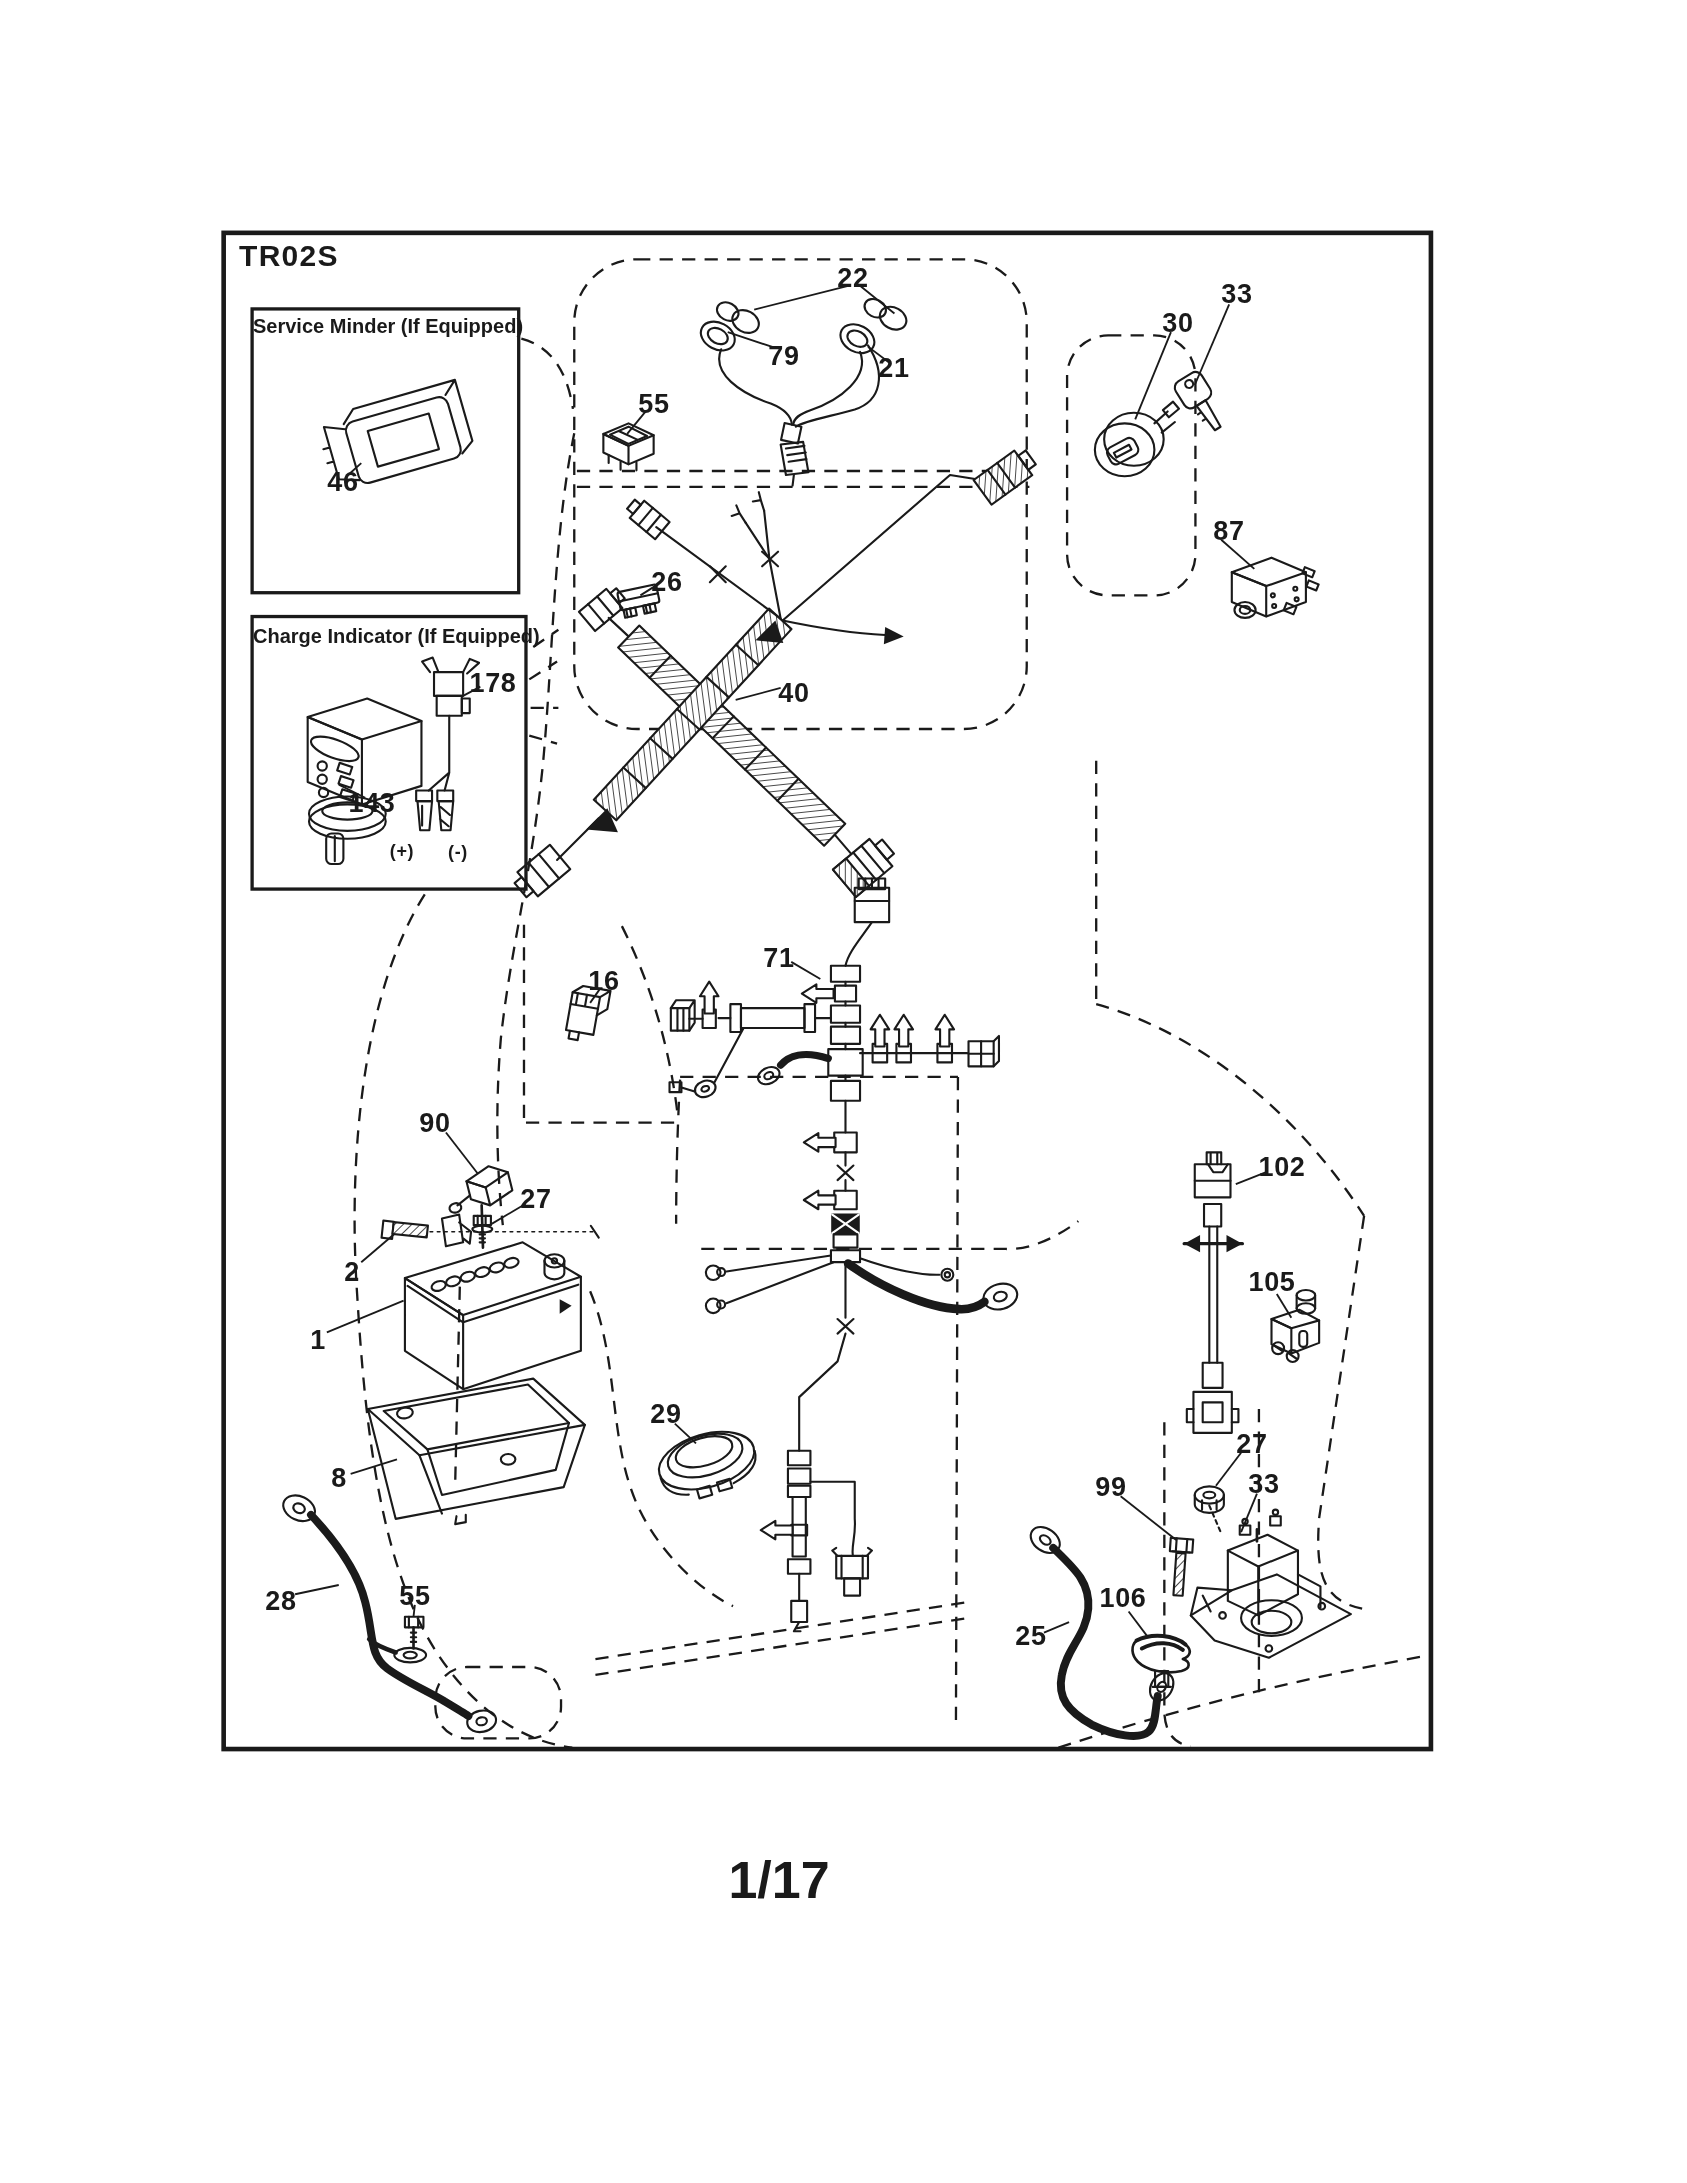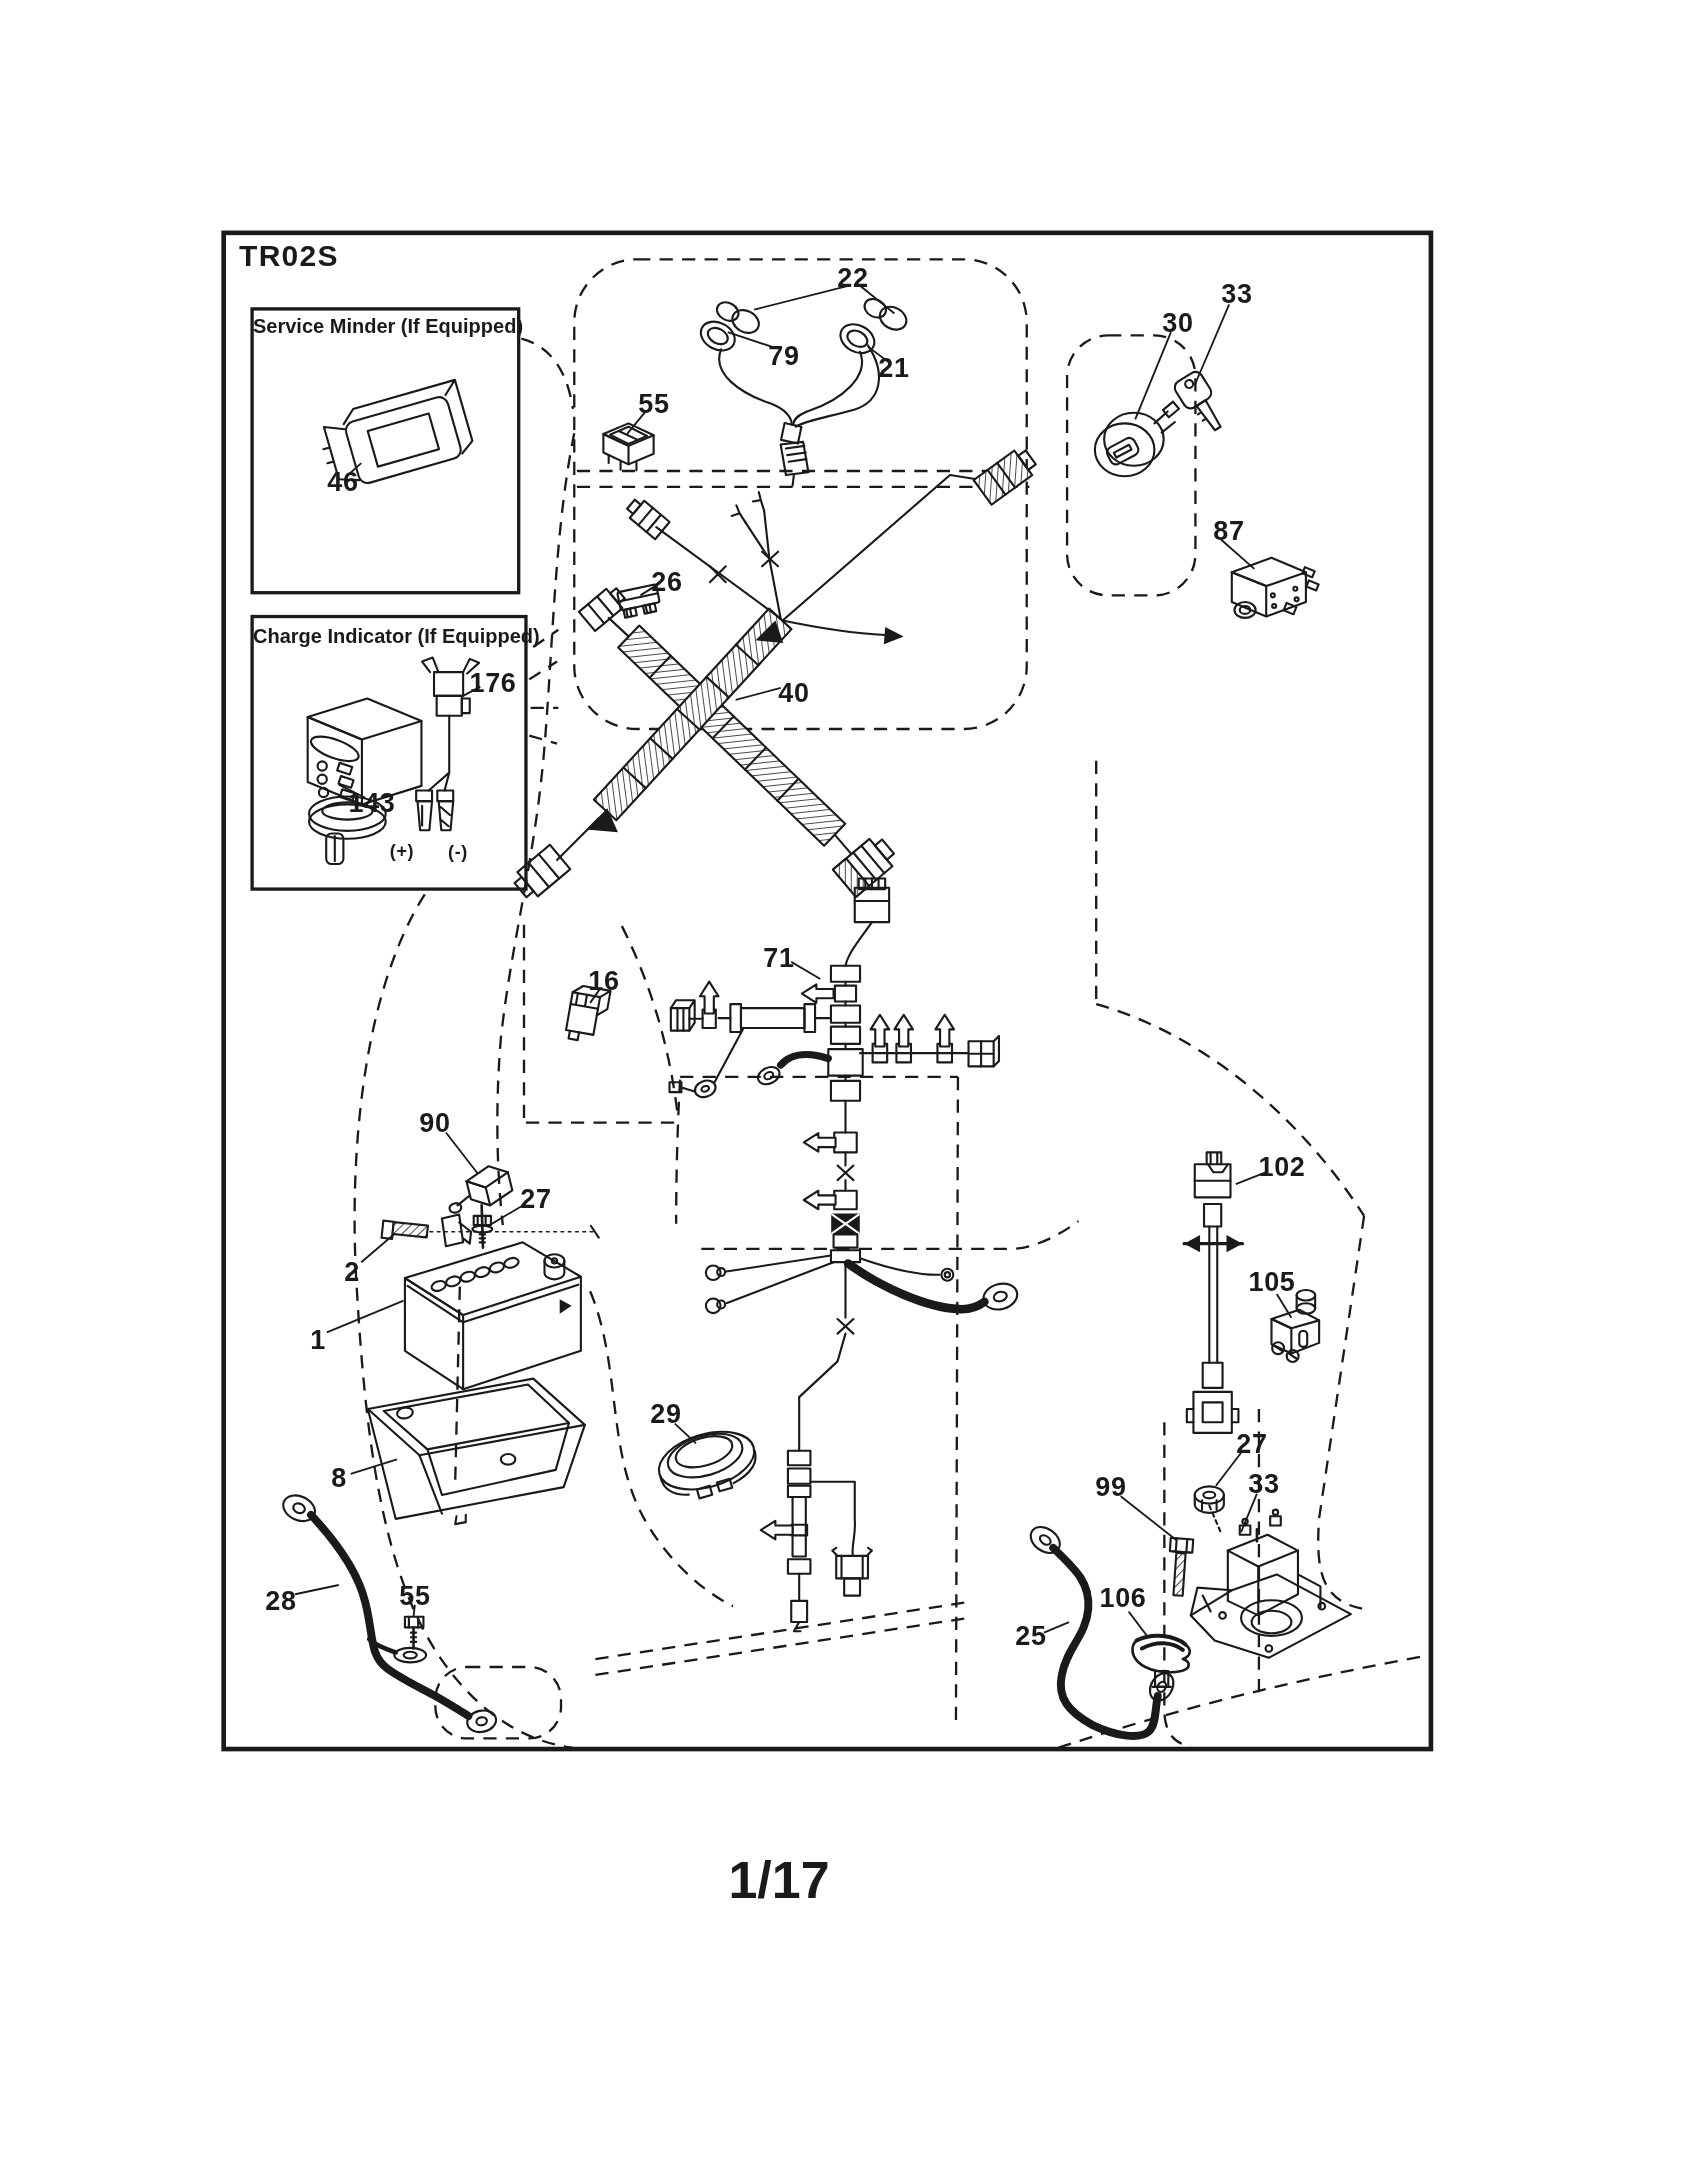--- a/index.html
+++ b/index.html
@@ -486,21 +486,21 @@
   </g>
 </svg>
 
   <div class="code">TR02S</div>
 
   <div class="inset-title" style="left:253px;top:315px;width:265px">Service Minder (If Equipped)</div>
   <div class="inset-title" style="left:253px;top:625px;width:273px">Charge Indicator (If Equipped)</div>
 
   <div class="callout" style="left:343px;top:482px">46</div>
   <div class="callout" style="left:372px;top:803px">143</div>
-  <div class="callout" style="left:493px;top:683px">176</div>
+  <div class="callout" style="left:493px;top:683px">178</div>
   <div class="callout small" style="left:402px;top:851px">(+)</div>
   <div class="callout small" style="left:458px;top:852px">(-)</div>
 
   <div class="callout" style="left:853px;top:278px">22</div>
   <div class="callout" style="left:784px;top:356px">79</div>
   <div class="callout" style="left:894px;top:368px">21</div>
   <div class="callout" style="left:654px;top:404px">55</div>
   <div class="callout" style="left:1237px;top:294px">33</div>
   <div class="callout" style="left:1178px;top:323px">30</div>
   <div class="callout" style="left:1229px;top:531px">87</div>

